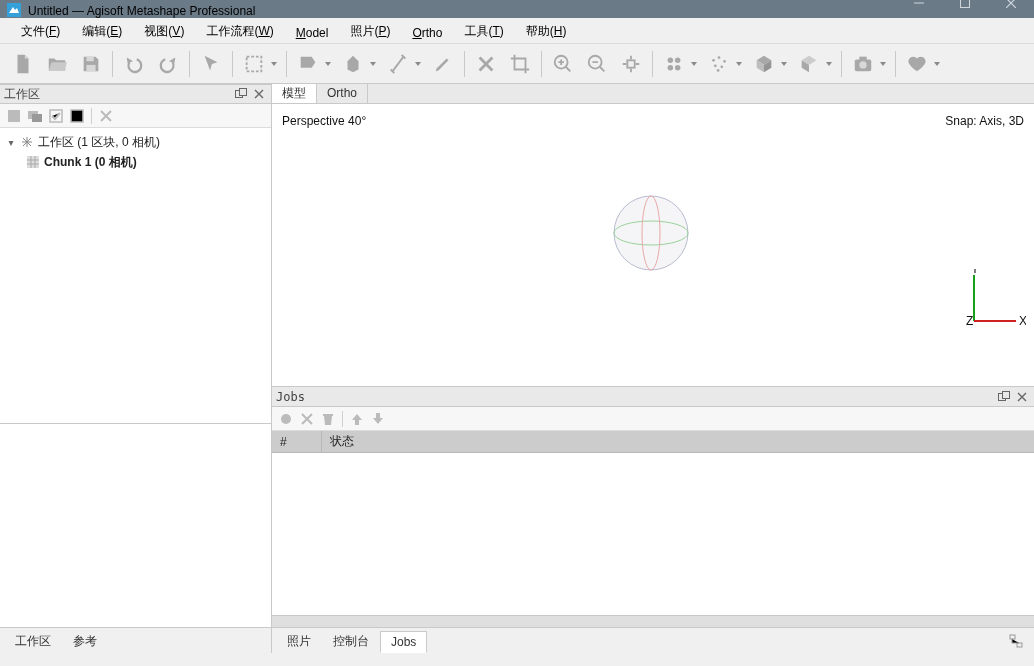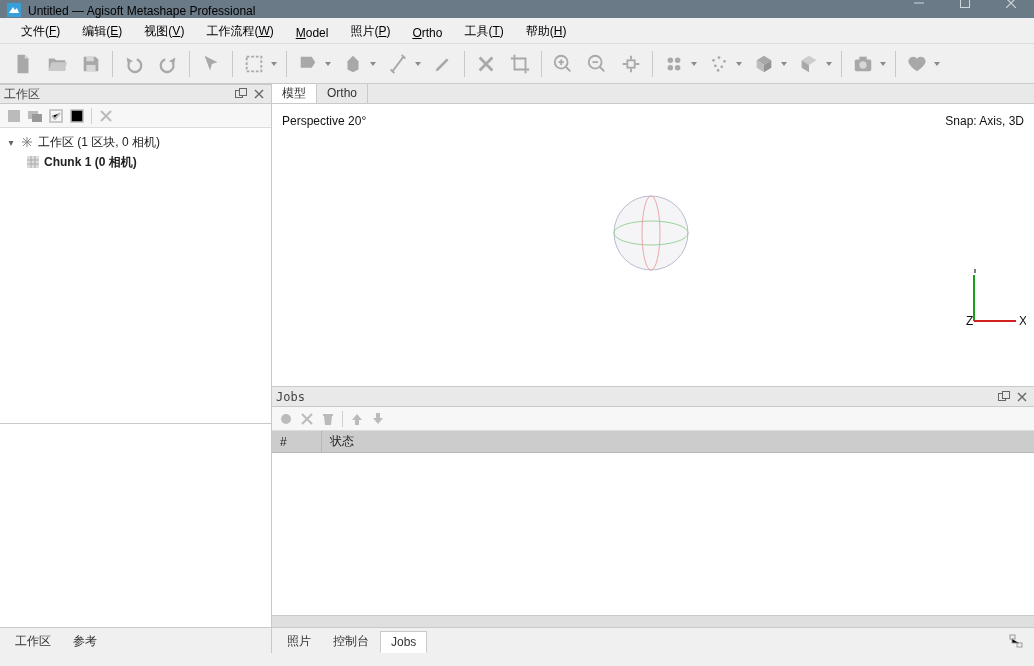--- a/index.html
+++ b/index.html
@@ -322,21 +322,21 @@
   <div class="right">
     <div class="viewtabs">
       <div class="viewtab active">
           <span>模型</span>
         </div>
       <div class="viewtab">
           <span>Ortho</span>
         </div>
     </div>
     <div class="viewport">
-      <div class="persp">Perspective 20°</div>
+      <div class="persp">Perspective 40°</div>
       <div class="snap">Snap: Axis, 3D</div>
       <div class="sphere">
         <svg width="78" height="78" viewBox="0 0 78 78">
           <circle cx="39" cy="39" r="37" fill="#f5f5f7" stroke="#b8bccf" stroke-width="1"></circle>
           <ellipse cx="39" cy="39" rx="37" ry="12" fill="none" stroke="#9bd29b" stroke-width="1"></ellipse>
           <ellipse cx="39" cy="39" rx="9" ry="37" fill="none" stroke="#e8a8a8" stroke-width="1"></ellipse>
         </svg>
       </div>
       <div class="axis">
         <svg width="60" height="64" viewBox="0 0 60 64">

